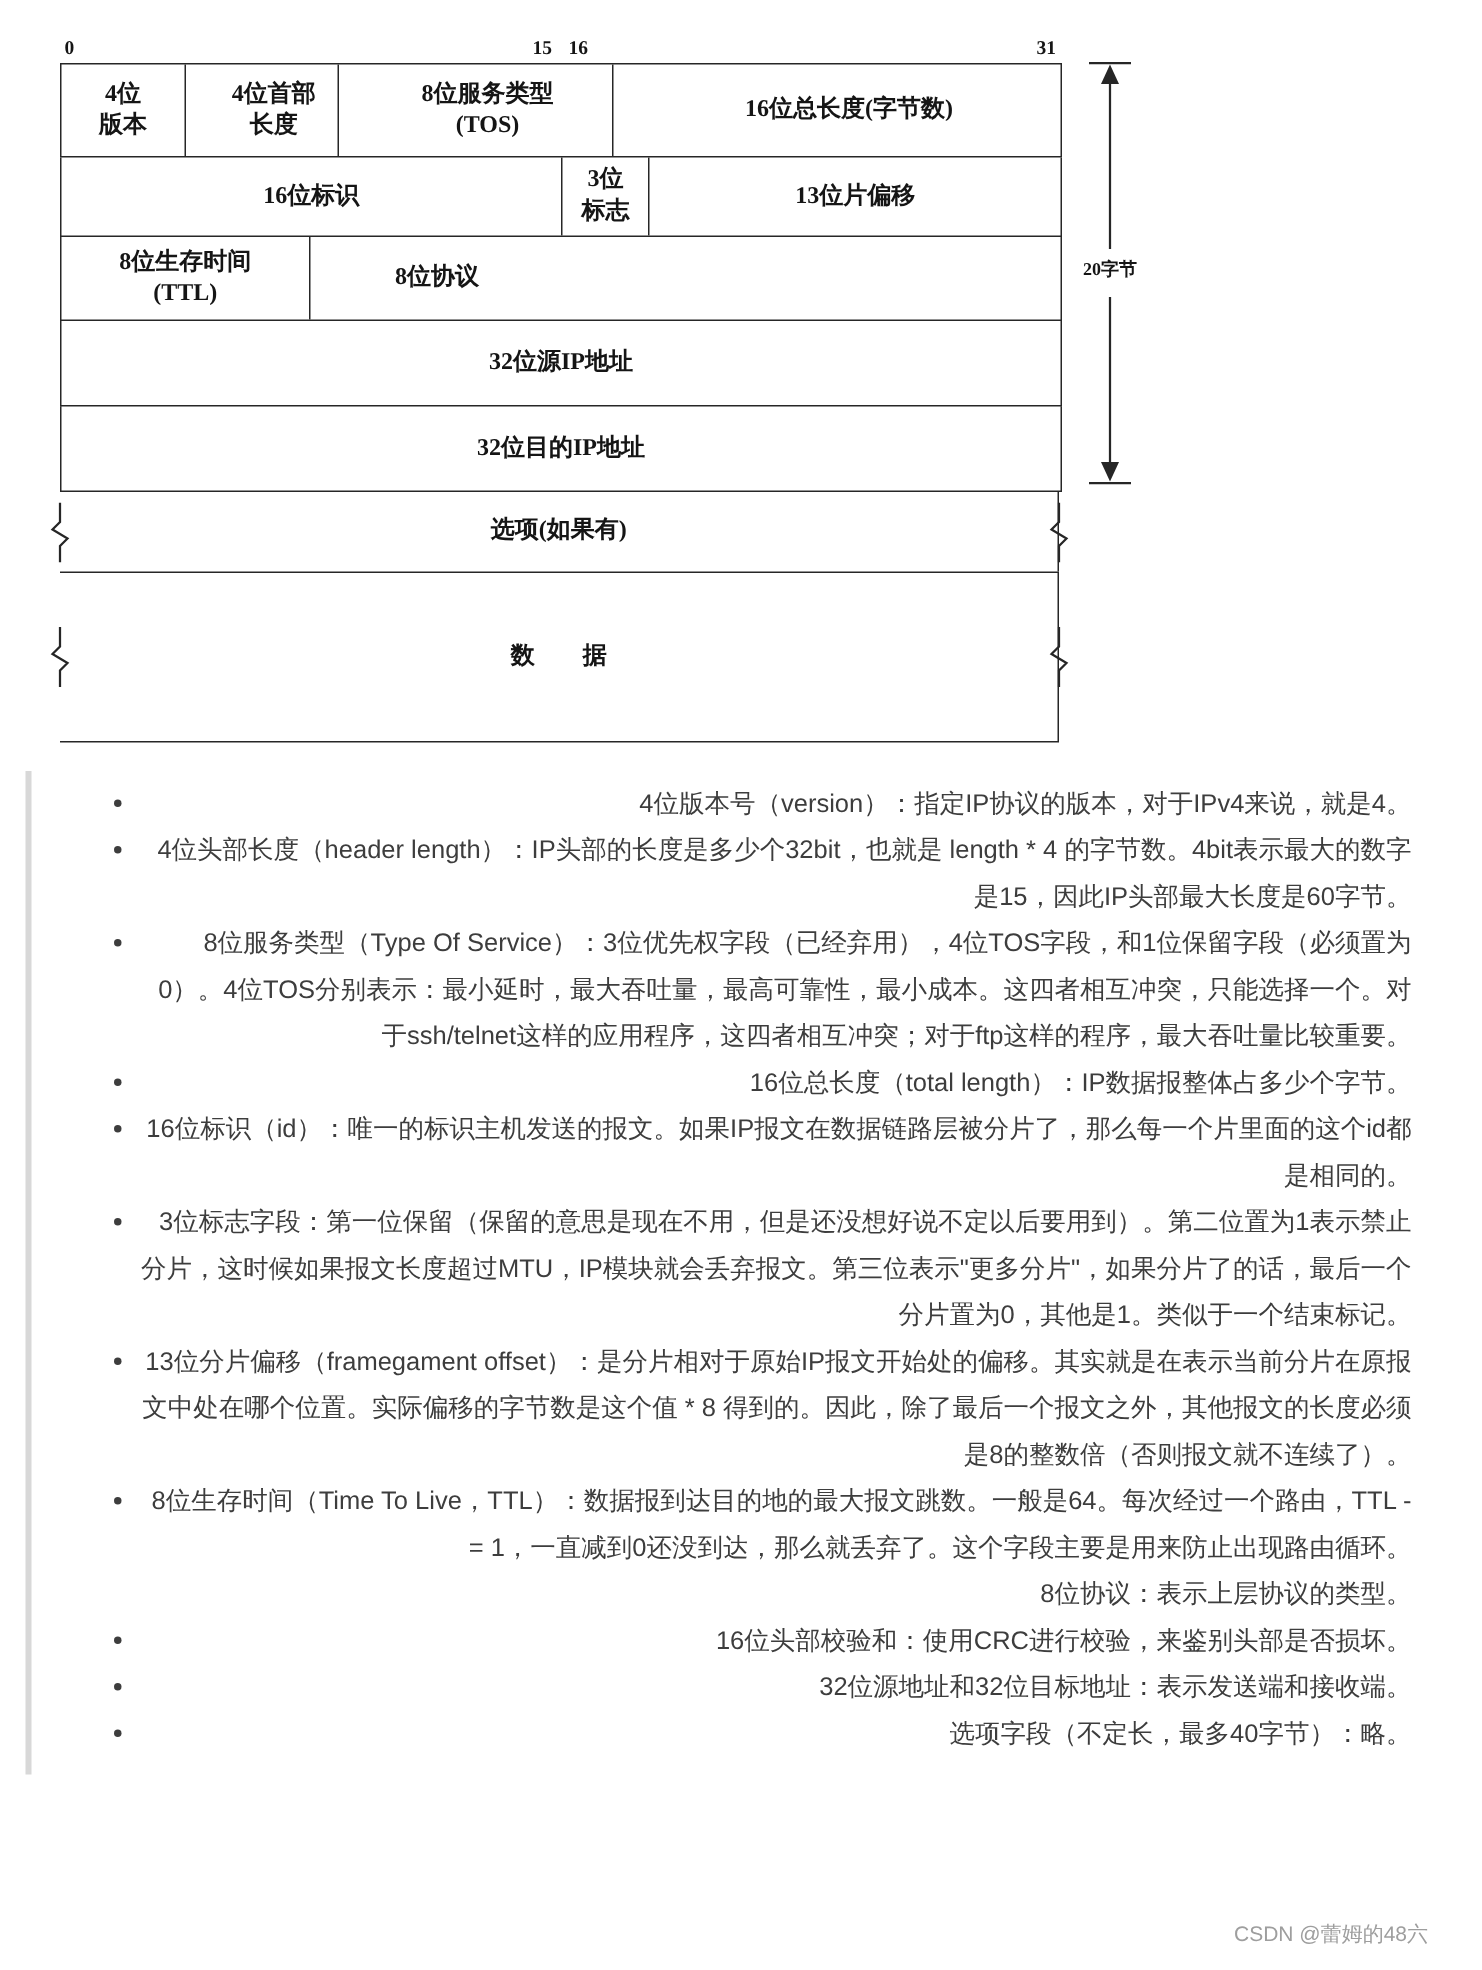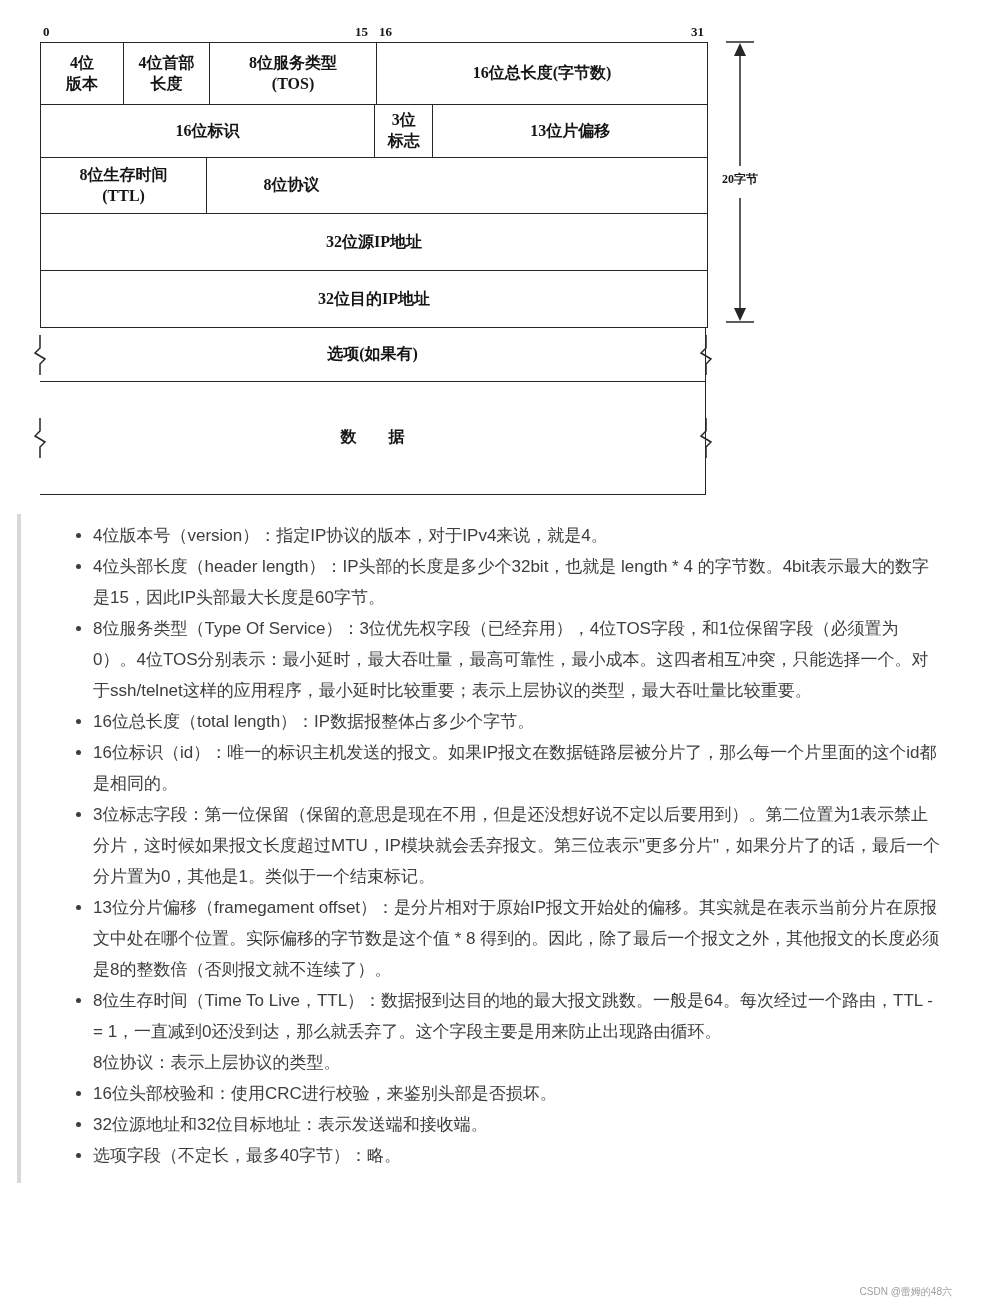--- a/index.html
+++ b/index.html
@@ -14,21 +14,21 @@
   .bits{position:relative;width:666px;height:18px;font-size:13px;font-weight:bold;}
   .bits span{position:absolute;top:0;}
   .bit-0{left:3px;}
   .bit-15{right:calc(50% + 5px);}
   .bit-16{left:calc(50% + 6px);}
   .bit-31{right:2px;}
 
   .hdr{width:666px;}
   .row{display:flex;width:100%;}
   .bordered{border-left:1px solid #262626;border-right:1px solid #262626;border-bottom:1px solid #262626;}
-  .btop{border-top:1px solid #262626;}
+  .btop{border-top:1px solid #262626;gap:16px;}
   .open{position:relative;border-bottom:1px solid #262626;}
   .cell{display:flex;align-items:center;justify-content:center;text-align:center;
         white-space:pre-line;font-weight:bold;font-size:16px;line-height:1.3;
         border-right:1px solid #262626;}
   .cell:last-child{border-right:none;}
   .r1{height:61px;} .r2{height:52px;} .r3{height:55px;}
   .r4{height:56px;} .r5{height:56px;} .r6{height:53px;} .r7{height:112px;font-family:Liberation Mono, monospace;}
   .c-version{width:12.3%;} .c-ihl{width:12.8%;} .c-tos{width:24.9%;}
   .c-ident{width:50%;} .c-flags{width:8.6%;}
   .c-ttl{width:24.8%;} .c-proto{width:25.3%;}
@@ -38,24 +38,24 @@
   .zig-left{left:-7px;transform:translateY(-50%);}
   .zig-right{right:-7px;transform:translateY(-50%);}
 
   .size-arrow{position:absolute;left:670px;top:16px;width:60px;height:284px;}
   .size-label{position:absolute;top:131px;left:0;width:100%;text-align:center;
               font-size:12px;font-weight:bold;}
 
   
   .notes{position:absolute;left:17px;top:514px;width:924px;box-sizing:border-box;
          border-left:4px solid #d8d8d8;padding:6px 0 12px 0;}
-  .notes ul{margin:0 0 0 72px;padding:0;list-style:disc outside;}
+  .notes ul{margin:0 0 0 72px;padding:0;list-style:disc outside;text-align:right;}
   .notes li{font-size:17px;line-height:31px;color:#3d3d3d;white-space:pre-line;}
 
-  .watermark{position:absolute;right:36px;bottom:14px;font-size:10px;color:#9e9e9e;}
+  .watermark{position:absolute;right:36px;bottom:14px;font-size:14px;color:#9e9e9e;}
 </style>
 </head>
 <body>
 
 <div class="diagram">
 
   <div class="bits">
     <span class="bit-0">0</span>
     <span class="bit-15">15</span>
     <span class="bit-16">16</span>
@@ -128,21 +128,21 @@
     </svg>
     <div class="size-label">20字节</div>
   </div>
 
 </div>
 
 <div class="notes">
   <ul>
     <li>4位版本号（version）：指定IP协议的版本，对于IPv4来说，就是4。</li>
     <li>4位头部长度（header length）：IP头部的长度是多少个32bit，也就是 length * 4 的字节数。4bit表示最大的数字是15，因此IP头部最大长度是60字节。</li>
-    <li>8位服务类型（Type Of Service）：3位优先权字段（已经弃用），4位TOS字段，和1位保留字段（必须置为0）。4位TOS分别表示：最小延时，最大吞吐量，最高可靠性，最小成本。这四者相互冲突，只能选择一个。对于ssh/telnet这样的应用程序，最小延时比较重要；表示上层协议的类型，最大吞吐量比较重要。</li>
+    <li>8位服务类型（Type Of Service）：3位优先权字段（已经弃用），4位TOS字段，和1位保留字段（必须置为0）。4位TOS分别表示：最小延时，最大吞吐量，最高可靠性，最小成本。这四者相互冲突，只能选择一个。对于ssh/telnet这样的应用程序，这四者相互冲突；对于ftp这样的程序，最大吞吐量比较重要。</li>
     <li>16位总长度（total length）：IP数据报整体占多少个字节。</li>
     <li>16位标识（id）：唯一的标识主机发送的报文。如果IP报文在数据链路层被分片了，那么每一个片里面的这个id都是相同的。</li>
     <li>3位标志字段：第一位保留（保留的意思是现在不用，但是还没想好说不定以后要用到）。第二位置为1表示禁止分片，这时候如果报文长度超过MTU，IP模块就会丢弃报文。第三位表示"更多分片"，如果分片了的话，最后一个分片置为0，其他是1。类似于一个结束标记。</li>
     <li>13位分片偏移（framegament offset）：是分片相对于原始IP报文开始处的偏移。其实就是在表示当前分片在原报文中处在哪个位置。实际偏移的字节数是这个值 * 8 得到的。因此，除了最后一个报文之外，其他报文的长度必须是8的整数倍（否则报文就不连续了）。</li>
     <li>8位生存时间（Time To Live，TTL）：数据报到达目的地的最大报文跳数。一般是64。每次经过一个路由，TTL -= 1，一直减到0还没到达，那么就丢弃了。这个字段主要是用来防止出现路由循环。
 8位协议：表示上层协议的类型。</li>
     <li>16位头部校验和：使用CRC进行校验，来鉴别头部是否损坏。</li>
     <li>32位源地址和32位目标地址：表示发送端和接收端。</li>
     <li>选项字段（不定长，最多40字节）：略。</li>
   </ul>

